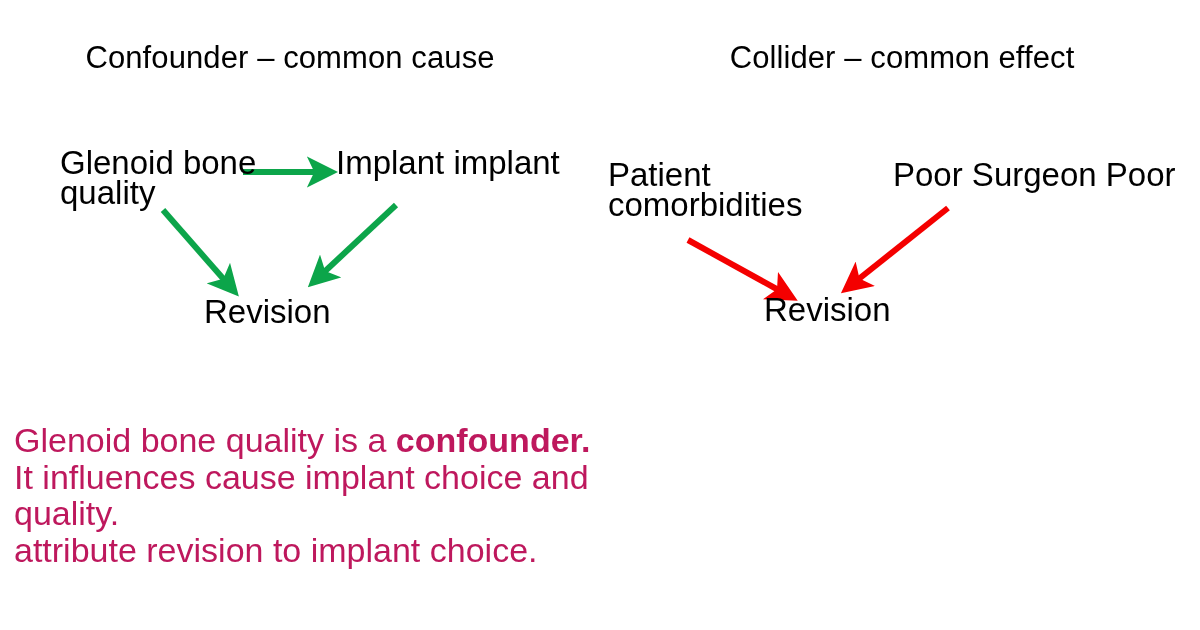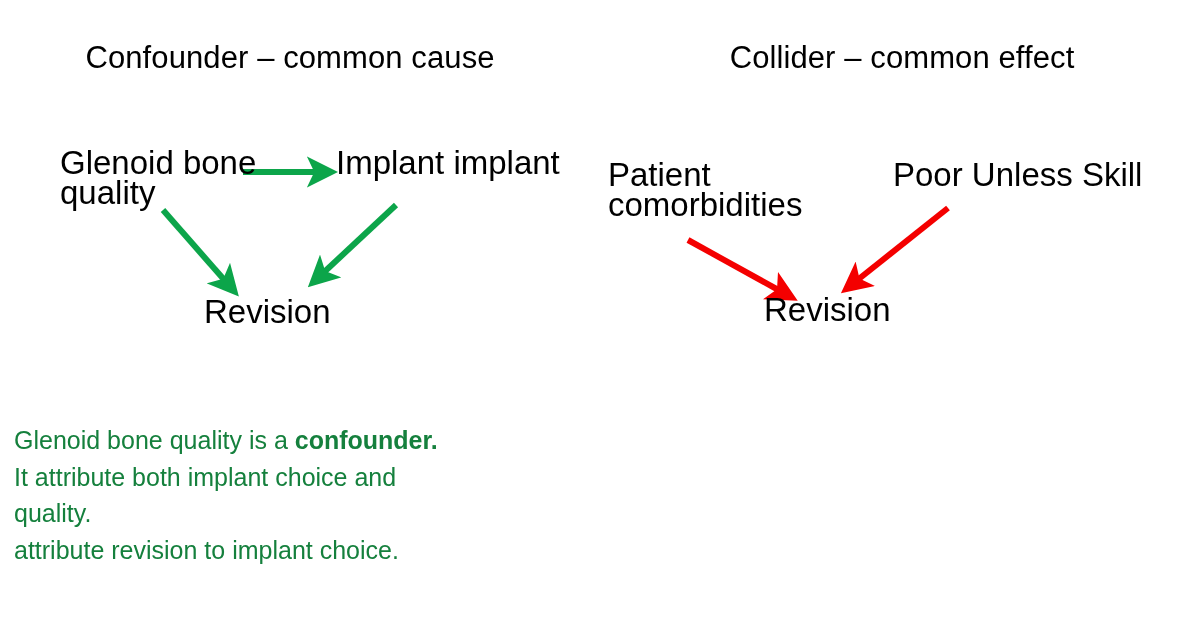--- a/index.html
+++ b/index.html
@@ -72,24 +72,24 @@
   .node-revision-l{ left: 204px; top: 167px; }
 
   
   .node-comorb    { left: 8px;   top: 30px; }
   .node-surgeon   { left: 293px; top: 30px; }
   .node-revision-r{ left: 164px; top: 165px; }
 
   
   .caption {
     position: absolute;
-    font-size: 25px;
+    font-size: 34px;
     line-height: 36.5px;
     font-weight: 400;
-    color: #15803d;
+    color: #be185d;
   }
   .caption-left {
     left: 14px;
     top: 422px;
     width: 580px;
   }
   .caption b { font-weight: 700; }
   .caption p { margin: 0; }
 </style>
 </head>
@@ -119,21 +119,21 @@
       <div class="node node-glenoid">Glenoid bone
 quality</div>
 
       <div class="node node-implant">Implant implant</div>
 
       <div class="node node-revision-l">Revision</div>
     </div>
 
     <div class="caption caption-left">
       <p><span>Glenoid bone quality is a </span><b>confounder.</b></p>
-      <p> It attribute both implant choice and</p>
+      <p> It influences cause implant choice and</p>
       <p>quality.</p>
       <p>attribute revision to implant choice.</p>
     </div>
   </div>
 
   <div class="panel panel-right">
 
     <div class="panel-title">Collider – common effect</div>
 
     <div class="dag">
@@ -145,20 +145,20 @@
         </defs>
 
         <line x1="88" y1="110" x2="182" y2="162" stroke="#F40000" stroke-width="6" marker-end="url(#rArrow)"></line>
 
         <line x1="348" y1="78" x2="255" y2="152" stroke="#F40000" stroke-width="6" marker-end="url(#rArrow)"></line>
       </svg>
 
       <div class="node node-comorb">Patient
 comorbidities</div>
 
-      <div class="node node-surgeon">Poor Unless Skill</div>
+      <div class="node node-surgeon">Poor Surgeon Poor</div>
 
       <div class="node node-revision-r">Revision</div>
     </div>
 
   </div>
 
 </div>
 
 </body></html>

